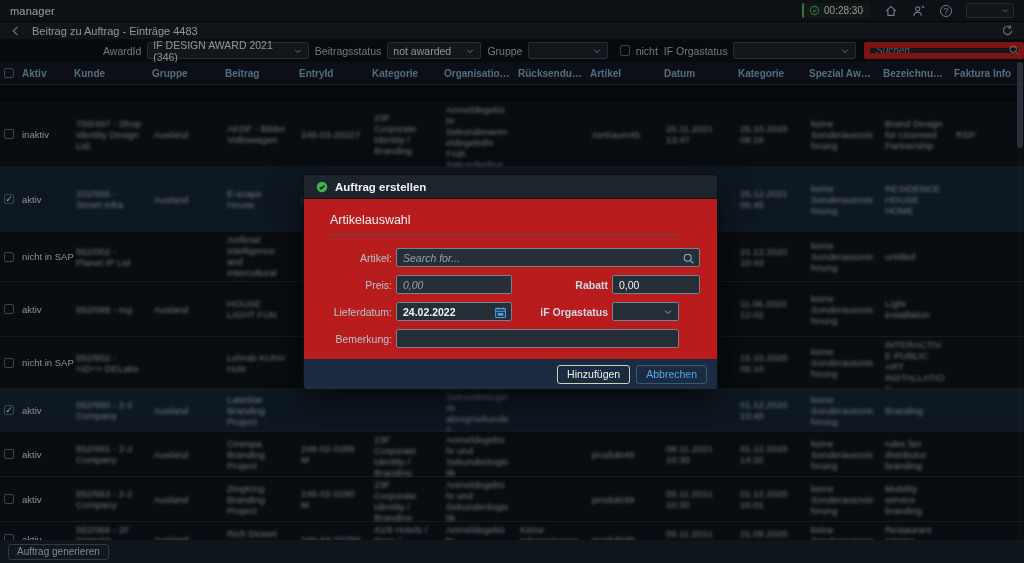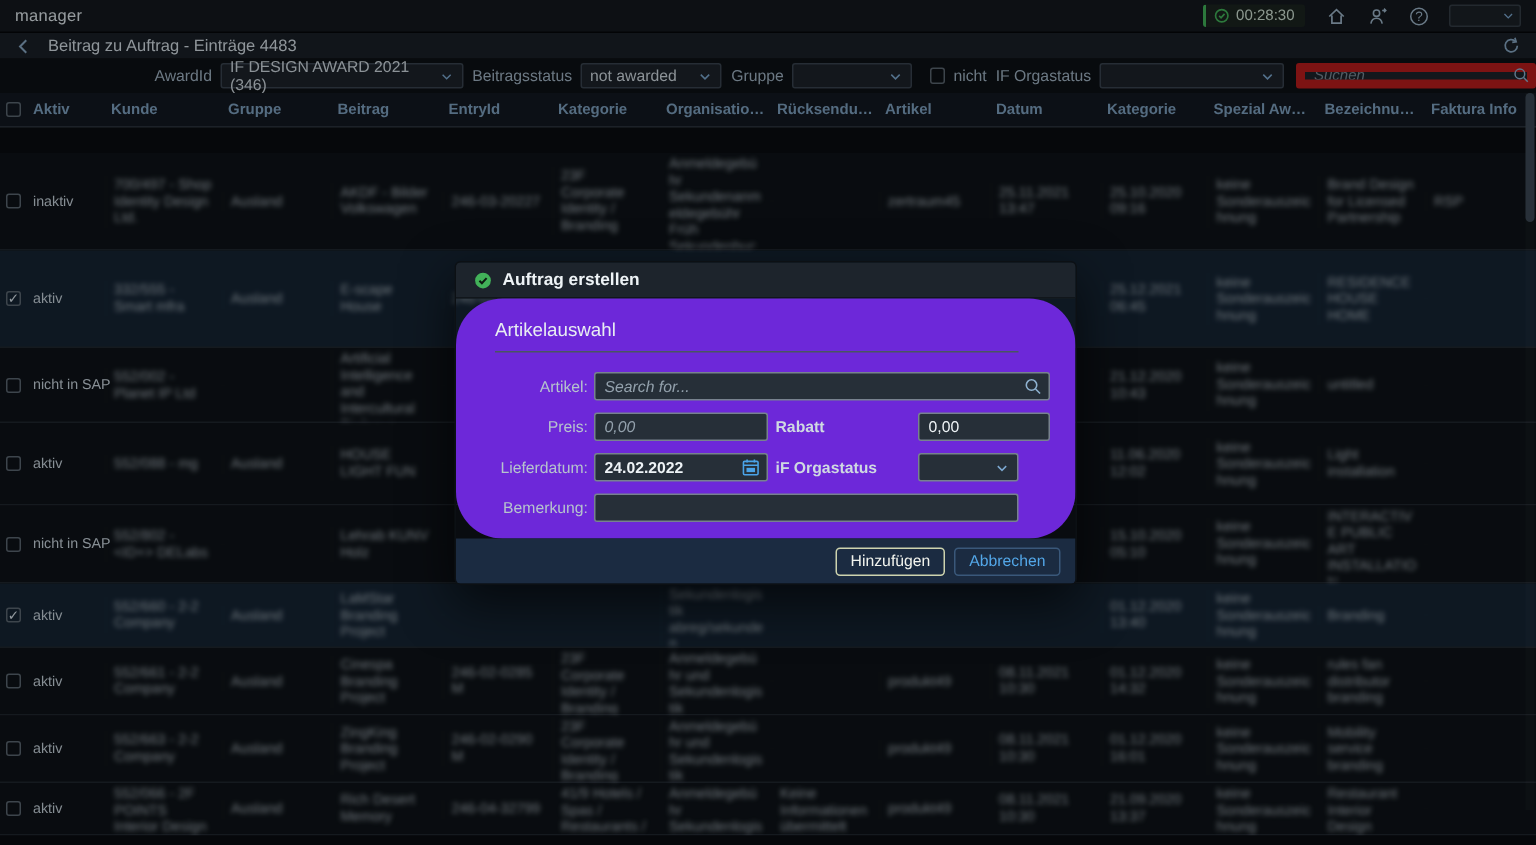--- a/index.html
+++ b/index.html
@@ -74,26 +74,26 @@
   
   .overlay { position:absolute; inset:0; background:rgba(0,0,0,.32); z-index:50; }
   .dialog { position:absolute; left:303px; top:174px; width:415px; height:216px; z-index:60;
             border-radius:4px; box-shadow:0 12px 34px rgba(0,0,0,.65); display:flex; flex-direction:column;
             border:1px solid #0c1014; overflow:hidden; }
   .dlg-head { height:24px; background:#1d242c; display:flex; align-items:center; gap:7px; padding:0 12px;
               border-bottom:1px solid #11161b; }
   .dlg-title { font-size:11.5px; font-weight:700; color:#eef3f6; }
   .check-circle { width:12px; height:12px; display:inline-flex; }
   .check-circle svg { width:100%; height:100%; }
-  .dlg-body { flex:1; background:#6d28d9; padding:14px 38px 0 26px;border-radius:31px; }
+  .dlg-body { flex:1; background:#b91c1c; padding:14px 38px 0 26px; }
   .section-title { font-size:12.5px; color:#e8eef2; font-weight:400; margin-bottom:7px; }
   .divider { height:1px; background:#4a5560; margin-bottom:13px; }
   .frow { display:flex; align-items:center; margin-bottom:8px; }
   .flabel { width:62px; text-align:right; font-size:10.5px; color:#b6c3cd; margin-right:4px; flex:none; }
-  .flabel2 { width:91px; text-align:left; font-size:10.5px; color:#cfd9e1; font-weight:700; margin-left:5px; margin-right:4px; flex:none; }
+  .flabel2 { width:91px; text-align:right; font-size:10.5px; color:#cfd9e1; font-weight:700; margin-left:5px; margin-right:4px; flex:none; }
   .finput { height:19px; background:#262f38; border:1px solid #77828e; border-radius:2px; color:#eef3f6;
             font-size:10.5px; padding:0 6px; outline:none; font-family:"Liberation Sans","DejaVu Sans",sans-serif; }
   .finput::placeholder { color:#93a1ac; font-style:italic; }
   .w-full { width:304px; } .w-half { width:116px; } .w-sm { width:88px; }
   .input-wrap { position:relative; display:inline-flex; }
   .input-wrap .in-icon { position:absolute; right:5px; top:3px; width:13px; height:13px; color:#4aa3e8; }
   .input-wrap .in-icon.gray { color:#8fb2d0; }
   .input-wrap .in-icon svg { width:100%; height:100%; }
   .fselect { height:19px; background:#262f38; border:1px solid #77828e; border-radius:2px; display:flex;
              align-items:center; justify-content:flex-end; padding:0 5px; color:#7ba7cf; }
@@ -399,20 +399,23 @@
         <div class="td blur">keine Sonderauszeichnung</div>
         <div class="td blur">Restaurant Interior Design</div>
         <div class="td blur"></div>
       </div>
     </div>
 
   <div class="scrollbar">
     <div class="scroll-thumb"></div>
   </div>
 
+  <div class="bottombar">
+    <span class="btn-ghost">Auftrag generieren</span>
+  </div>
 
   <div class="overlay"></div>
 
   <div class="dialog">
     <div class="dlg-head">
       <span class="check-circle">
         <svg viewBox="0 0 16 16">
             <circle cx="8" cy="8" r="7" fill="#42b259"></circle>
             <path d="M4.8 8.3 L7 10.4 L11.2 5.9" fill="none" stroke="#0e1a12" stroke-width="1.8"></path>
           </svg>

